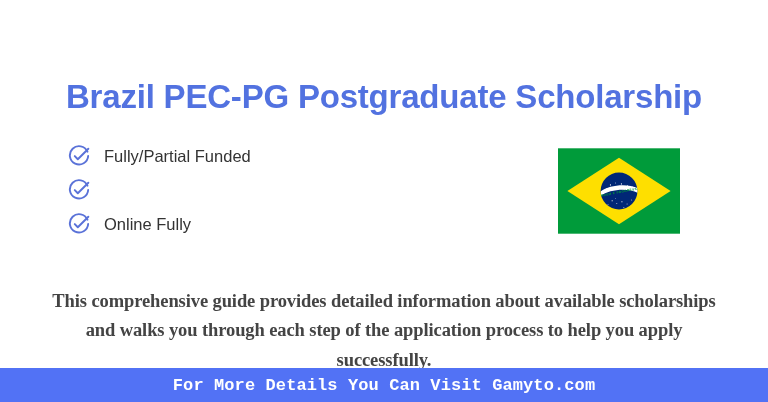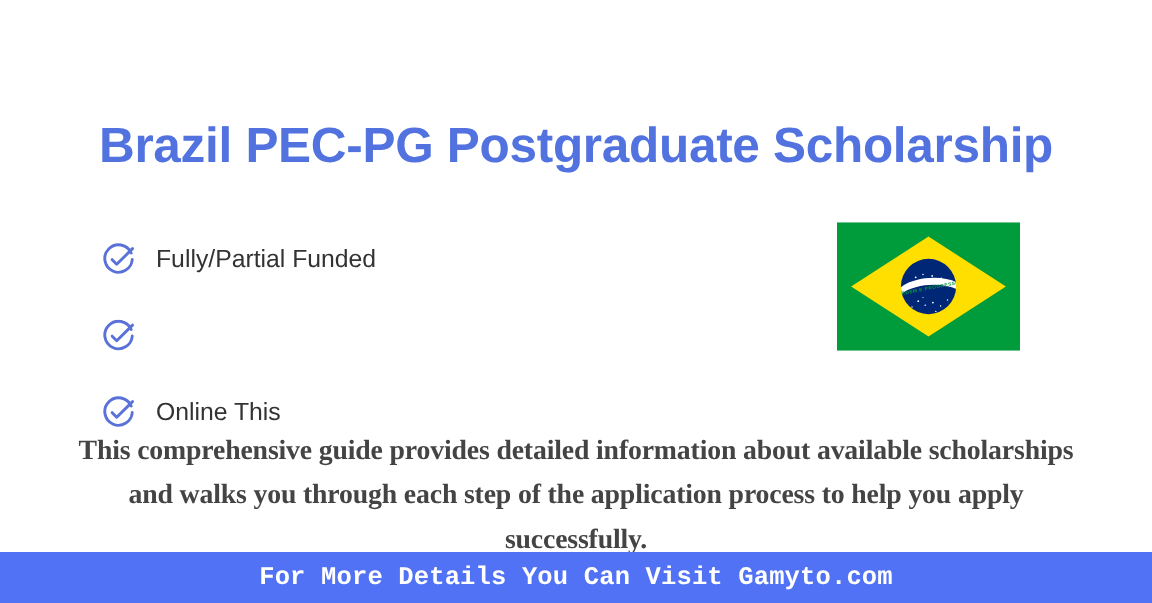--- a/index.html
+++ b/index.html
@@ -44,21 +44,20 @@
     top: 145px;
     display: flex;
     flex-direction: column;
     gap: 12px;
   }
   .feature-row {
     display: flex;
     align-items: center;
     gap: 14px;
     height: 22px;
-    margin-top: 17px;
   }
   .check-icon {
     width: 22px;
     height: 22px;
     flex: 0 0 22px;
     display: block;
   }
   .feature-label {
     font-family: "Liberation Sans", sans-serif;
     font-size: 16.5px;
@@ -142,21 +141,21 @@
       </span>
     </div>
 
     <div class="feature-row">
       <span class="check-icon-wrap">
         <svg class="check-icon" viewBox="0 0 24 24" fill="none" aria-hidden="true">
           <path d="M21.2 7.3 A10 10 0 1 0 22 12" stroke="#5a72d8" stroke-width="2.1" stroke-linecap="round" fill="none"></path>
           <path d="M7.4 12.1 L10.7 15.5 L22.2 4.1" stroke="#5a72d8" stroke-width="2.1" stroke-linecap="round" stroke-linejoin="round" fill="none"></path>
         </svg>
       </span>
-      <span class="feature-label">Online This</span>
+      <span class="feature-label">Online Fully</span>
     </div>
 
   </div>
 
   <svg class="flag" viewBox="0 0 1000 700">
     <rect width="1000" height="700" fill="#009b3a"></rect>
     <polygon points="500,77 923,350 500,623 77,350" fill="#fedf00"></polygon>
     <circle cx="500" cy="350" r="151" fill="#002776"></circle>
     <clipPath id="globeClip">
       <circle cx="500" cy="350" r="151"></circle>

